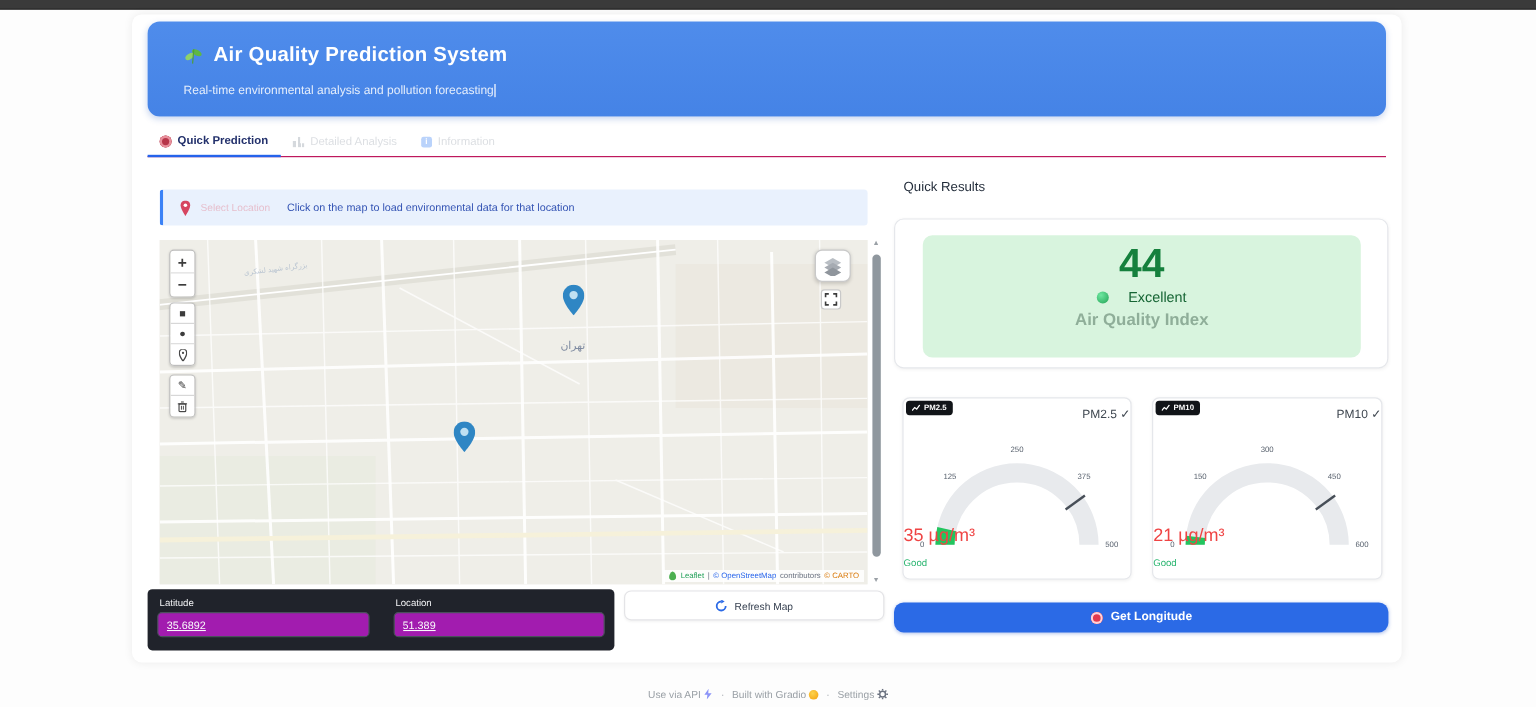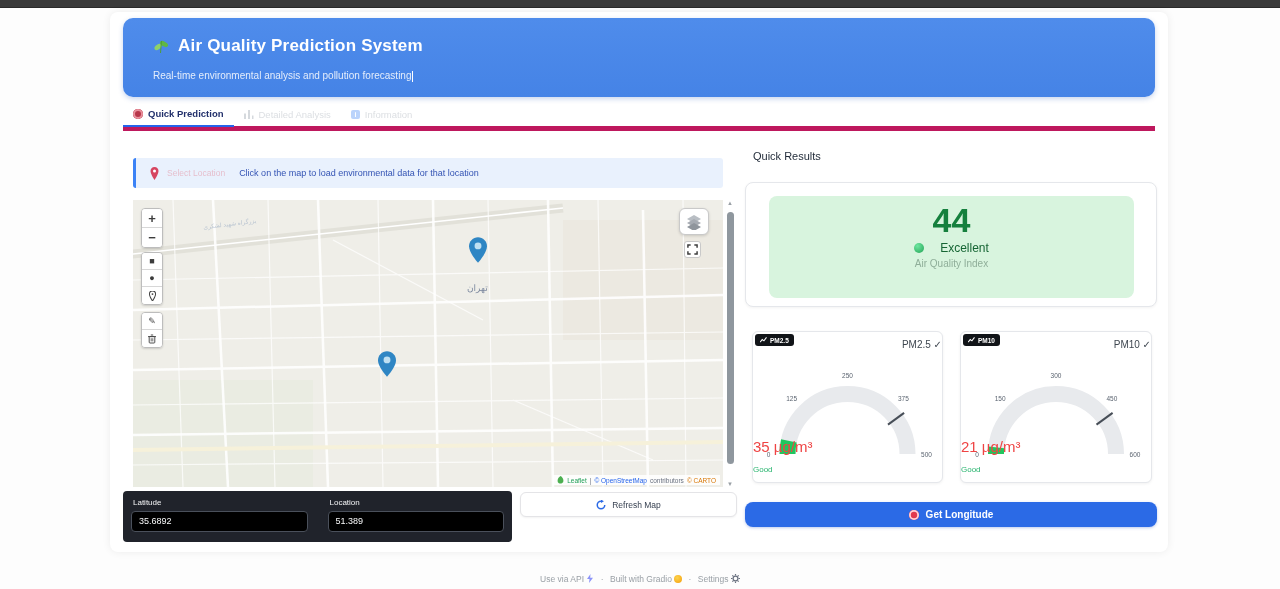--- a/index.html
+++ b/index.html
@@ -12,21 +12,21 @@
 
   
   .banner { position:absolute; left:13px; top:6px; width:1032px; height:79px; border-radius:10px;
             background:linear-gradient(180deg,#4f8ceb,#4583e6); box-shadow:0 2px 5px rgba(40,90,190,.25); }
   .banner-title { position:absolute; left:30px; top:18px; display:flex; align-items:center; gap:8px;
                   color:#fff; font-size:17px; font-weight:700; letter-spacing:.2px; }
   .banner-sub { position:absolute; left:30px; top:52px; color:rgba(255,255,255,.85); font-size:10px; }
   .caret { display:inline-block; width:1px; height:11px; background:#fff; vertical-align:middle; margin-left:1px; }
 
   
-  .tabs { position:absolute; left:13px; top:96px; width:1032px; height:23px; border-bottom:5px solid #be185d;
+  .tabs { position:absolute; left:13px; top:96px; width:1032px; height:23px; border-bottom:1px solid #be185d;
           display:flex; align-items:flex-end; }
   .tab { display:flex; align-items:center; gap:5px; font-size:9.5px; padding:0 10px 6px 10px; cursor:pointer; }
   .tab.active { color:#22306b; font-weight:700; border-bottom:2px solid #2563eb; margin-bottom:-1px; }
   .tab.muted { color:#9aa2ad; opacity:.35; }
   .target-ico { width:10px; height:10px; border-radius:50%; background:#b7364a;
                 box-shadow:inset 0 0 0 2px #e8909c, inset 0 0 0 3.5px #b7364a; }
   .chart-ico { width:10px; height:9px; display:inline-block;
                background:linear-gradient(90deg,#8a93a0 0 2.5px,transparent 2.5px 4px,#8a93a0 4px 6.5px,transparent 6.5px 8px,#8a93a0 8px 10px);
                clip-path:polygon(0 40%,33% 40%,33% 0,66% 0,66% 60%,100% 60%,100% 100%,0 100%); }
   .info-ico { width:9px; height:9px; border-radius:2px; background:#3b82f6; color:#fff; font-size:7px;
@@ -65,36 +65,36 @@
   
   .vscroll { position:absolute; left:615px; top:188px; width:10px; height:287px; }
   .vscroll .arrow { position:absolute; left:0; width:10px; font-size:6px; color:#9aa0a6; text-align:center; cursor:pointer; }
   .vscroll .thumb { position:absolute; left:1.5px; top:12px; width:7px; height:252px; background:#8f979e; border-radius:4px; cursor:pointer; }
 
   
   .coords { position:absolute; left:13px; top:479px; width:389px; height:51px; background:#20232b; border-radius:4px;
             display:flex; gap:20px; padding:6px 8px; }
   .coord-col { flex:1; }
   .coord-label { color:#f3f4f6; font-size:8px; margin:1px 0 3px 2px; }
-  .coord-input { width:100%; height:21px; background:#000000; border:1px solid #4a505b; border-radius:4px;
-                 color:#f9fafb; font-size:9px; padding:0 7px; font-family:"Liberation Sans",sans-serif; }
+  .coord-input { width:100%; height:21px; background:#a21caf; border:1px solid #4a505b; border-radius:4px;
+                 color:#f9fafb; font-size:9px; padding:0 7px; font-family:"Liberation Sans",sans-serif;text-decoration:underline; }
 
   .refresh-btn { position:absolute; left:410px; top:480px; width:217px; height:25px; background:#fff; border:1px solid #e4e4e7;
                  border-radius:6px; box-shadow:0 1px 2px rgba(0,0,0,.05); display:flex; align-items:center; justify-content:center;
                  gap:6px; font-size:8.5px; color:#374151; cursor:pointer; }
 
   
   .results-heading { position:absolute; left:643px; top:138px; font-size:11px; color:#1f2937; }
   .results-card { position:absolute; left:635px; top:170px; width:412px; height:125px; background:#fff;
                   border:1px solid #e5e7eb; border-radius:8px; box-shadow:0 1px 3px rgba(0,0,0,.05); }
   .aqi-panel { position:absolute; left:23px; right:22px; top:13px; bottom:8px; background:#d8f4de; border-radius:8px; text-align:center; }
   .aqi-number { margin-top:6px; font-size:34px; font-weight:700; color:#15803d; line-height:1.1; }
   .aqi-status { margin-top:2px; font-size:12px; color:#166534; display:flex; align-items:center; justify-content:center; gap:16px; }
   .aqi-dot { width:10px; height:10px; border-radius:50%; background:radial-gradient(circle at 35% 30%, #6ee7a0, #22a355); }
-  .aqi-caption { margin-top:3px; font-size:10px; color:#8fae99; }
+  .aqi-caption { margin-top:3px; font-size:14px; color:#8fae99;font-weight:bold; }
 
   .gauge-card { position:absolute; top:319px; width:191px; height:152px; background:#fff; border:1px solid #e5e7eb;
                 border-radius:6px; box-shadow:0 1px 3px rgba(0,0,0,.06); }
   .gc-0 { left:642px; } .gc-1 { left:850px; width:192px; }
   .gauge-badge { position:absolute; left:2px; top:2px; background:#111418; color:#fff; font-size:6.5px; font-weight:700;
                  border-radius:3px; padding:2.5px 5px; display:flex; align-items:center; gap:3px; }
   .gauge-title { position:absolute; left:0; right:0; top:7px; text-align:right; font-size:10px; color:#3f4750; }
   .gauge-plot { position:absolute; left:0; top:24px; width:100%; height:104px; }
   .gauge-tick { position:absolute; font-size:6.5px; color:#5b6470; transform:translate(-50%,-50%); }
   .gauge-value { position:absolute; left:0; right:0; top:106px; text-align:left; font-size:15px; color:#ef4444; }

